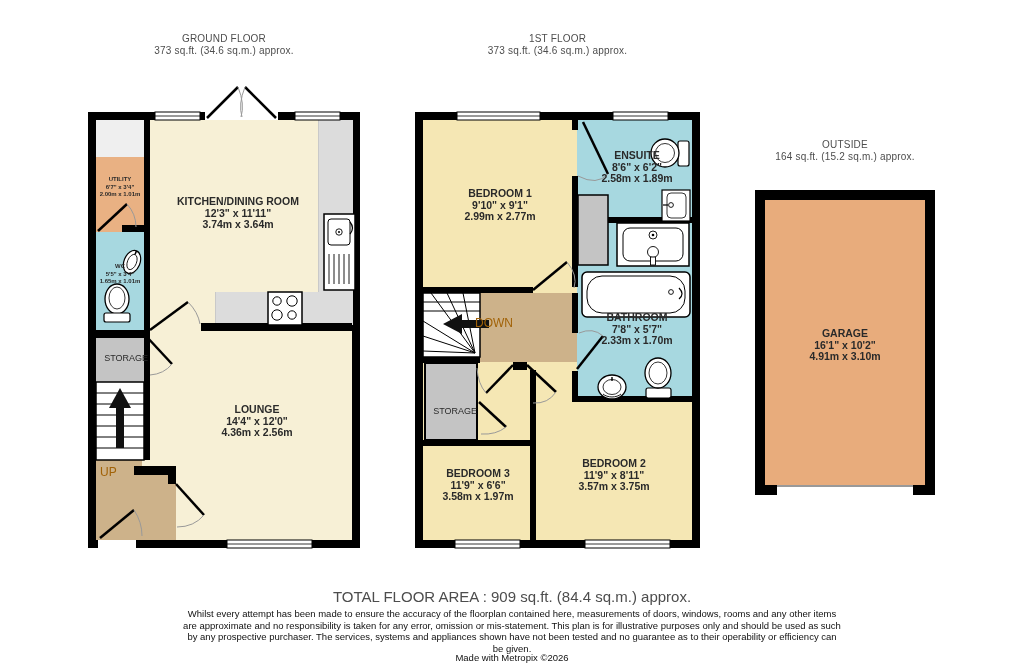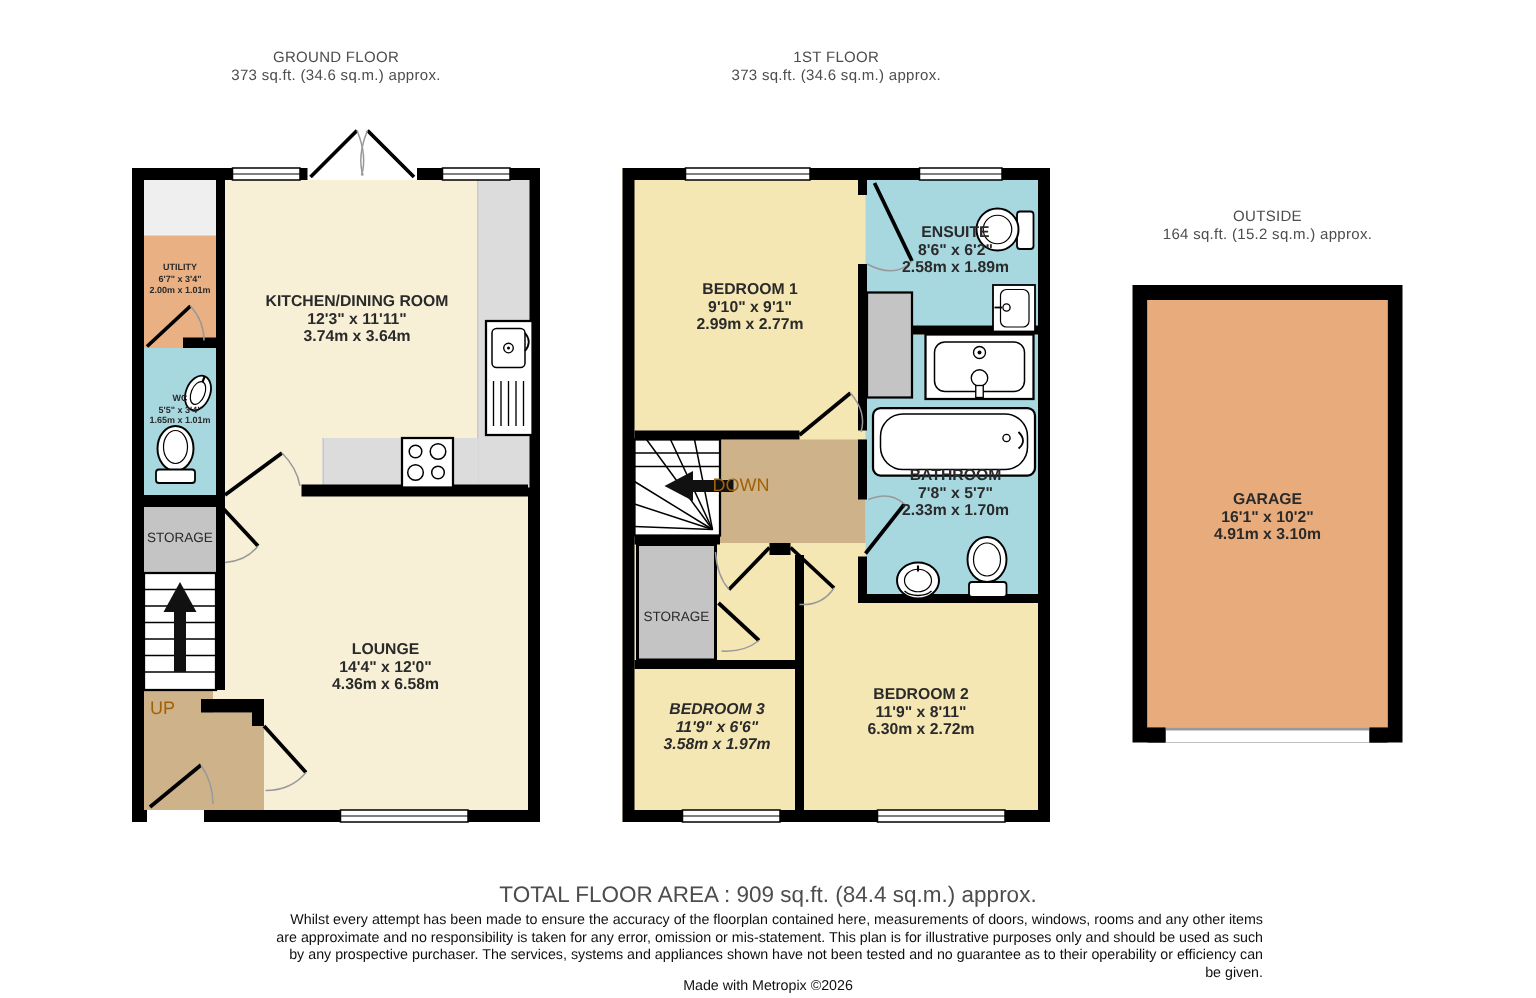--- a/index.html
+++ b/index.html
@@ -12,24 +12,24 @@
   .ff-bg{background:#F5E7B4;}
   .orange{background:#E9B183;}
   .blue{background:#A7D8E0;}
   .gray{background:#C4C4C4;}
   .tan{background:#CDB28A;}
   .counter{background:#DCDCDC;border-left:1px solid #c9c9c9;}
   .alcove{background:#EFEFEF;}
   .overlay{position:absolute;left:0;top:0;overflow:visible;}
   .rlabel{position:absolute;text-align:center;color:#2a2a2a;font-weight:700;font-size:10.5px;line-height:11.5px;white-space:nowrap;}
   .rlabel.small{font-size:6px;line-height:7.5px;}
-  .rlabel.plain{font-weight:400;font-size:9px;}
+  .rlabel.plain{font-weight:400;font-size:9px;text-align:right;}
   .dirlabel{position:absolute;font-size:12px;color:#a16207;}
   .footer-total{position:absolute;left:0;top:588px;width:1024px;text-align:center;color:#4d4d4d;font-size:15px;}
-  .footer-disc{position:absolute;left:182px;top:608px;width:660px;text-align:right;color:#101010;font-size:9.5px;line-height:11.6px;}
+  .footer-disc{position:absolute;left:182px;top:608px;width:660px;text-align:center;color:#101010;font-size:9.5px;line-height:11.6px;}
   .footer-credit{position:absolute;left:0;top:652px;width:1024px;text-align:center;color:#101010;font-size:9.5px;}
   .garage-inner{position:absolute;left:0;top:0;width:160px;height:285px;background:#E8AC7C;}
   .garage-gap{position:absolute;left:12px;top:285px;width:136px;height:10px;background:#fff;border-top:2px solid #999;box-sizing:border-box;}
   .garage-stub{position:absolute;top:285px;width:12px;height:10px;background:#000;}
 </style>
 </head>
 <body>
 
 <div class="canvas">
 
@@ -178,24 +178,24 @@
       <div>1.65m x 1.01m</div>
     </div>
     <div class="rlabel plain" style="left:-4px;top:233px;width:56px;">
       <div>STORAGE</div>
     </div>
     <div class="rlabel" style="left:40px;top:76px;width:204px;">
       <div>KITCHEN/DINING ROOM</div>
       <div>12'3" x 11'11"</div>
       <div>3.74m x 3.64m</div>
     </div>
-    <div class="rlabel" style="left:59px;top:308px;width:204px;text-align:center;">
+    <div class="rlabel" style="left:59px;top:284px;width:204px;text-align:center;">
       <div>LOUNGE</div>
       <div>14'4" x 12'0"</div>
-      <div>4.36m x 6.58m</div>
+      <div>4.36m x 2.56m</div>
     </div>
     <div class="dirlabel" style="left:4px;top:345px;width:36px;text-align:left;">UP</div>
   </div>
 
   <div class="plan ff-bg" style="left:415px;top:112px;width:285px;height:436px;">
 
     <div class="room blue" style="left:154px;top:0;width:115px;height:97px;"></div>
     <div class="room blue" style="left:154px;top:103px;width:115px;height:173px;"></div>
     <div class="room tan" style="left:57px;top:173px;width:97px;height:69px;"></div>
 
@@ -332,29 +332,29 @@
       <div>2.58m x 1.89m</div>
     </div>
     <div class="rlabel" style="left:156px;top:192px;width:116px;">
       <div>BATHROOM</div>
       <div>7'8" x 5'7"</div>
       <div>2.33m x 1.70m</div>
     </div>
     <div class="rlabel plain" style="left:2px;top:286px;width:52px;">
       <div>STORAGE</div>
     </div>
-    <div class="rlabel" style="left:0px;top:348px;width:110px;font-style:italic;">
+    <div class="rlabel" style="left:0px;top:348px;width:110px;">
       <div>BEDROOM 3</div>
       <div>11'9" x 6'6"</div>
       <div>3.58m x 1.97m</div>
     </div>
     <div class="rlabel" style="left:116px;top:338px;width:150px;">
       <div>BEDROOM 2</div>
       <div>11'9" x 8'11"</div>
-      <div>6.30m x 2.72m</div>
+      <div>3.57m x 3.75m</div>
     </div>
     <div class="dirlabel" style="left:52px;top:196px;width:46px;">DOWN</div>
   </div>
 
   <div style="position:absolute;left:755px;top:190px;width:180px;height:305px;box-sizing:border-box;border:10px solid #000;">
     <div class="garage-inner"></div>
     <div class="garage-gap"></div>
     <div class="garage-stub" style="left:0;"></div>
     <div class="garage-stub" style="right:0;"></div>
     <div class="rlabel" style="left:0;top:128px;width:160px;">

